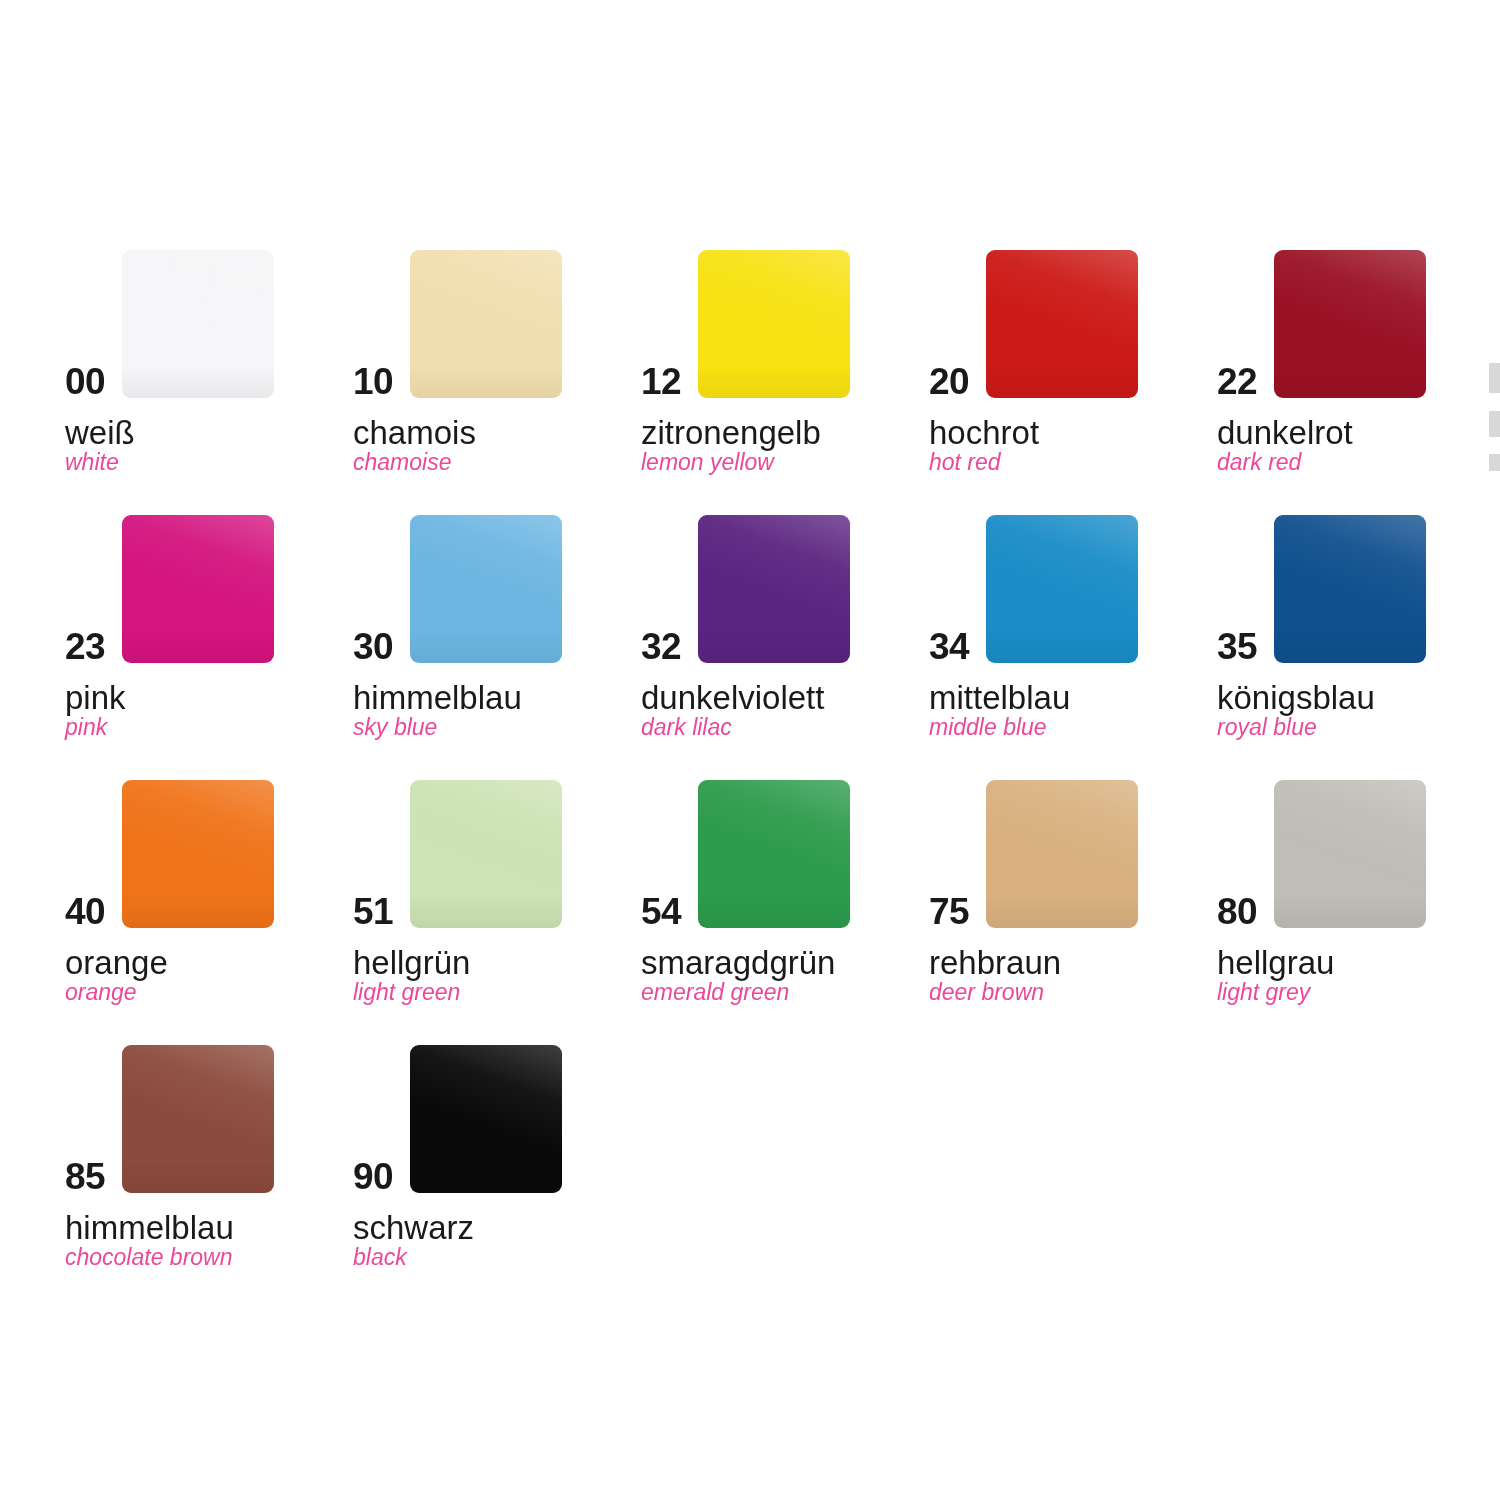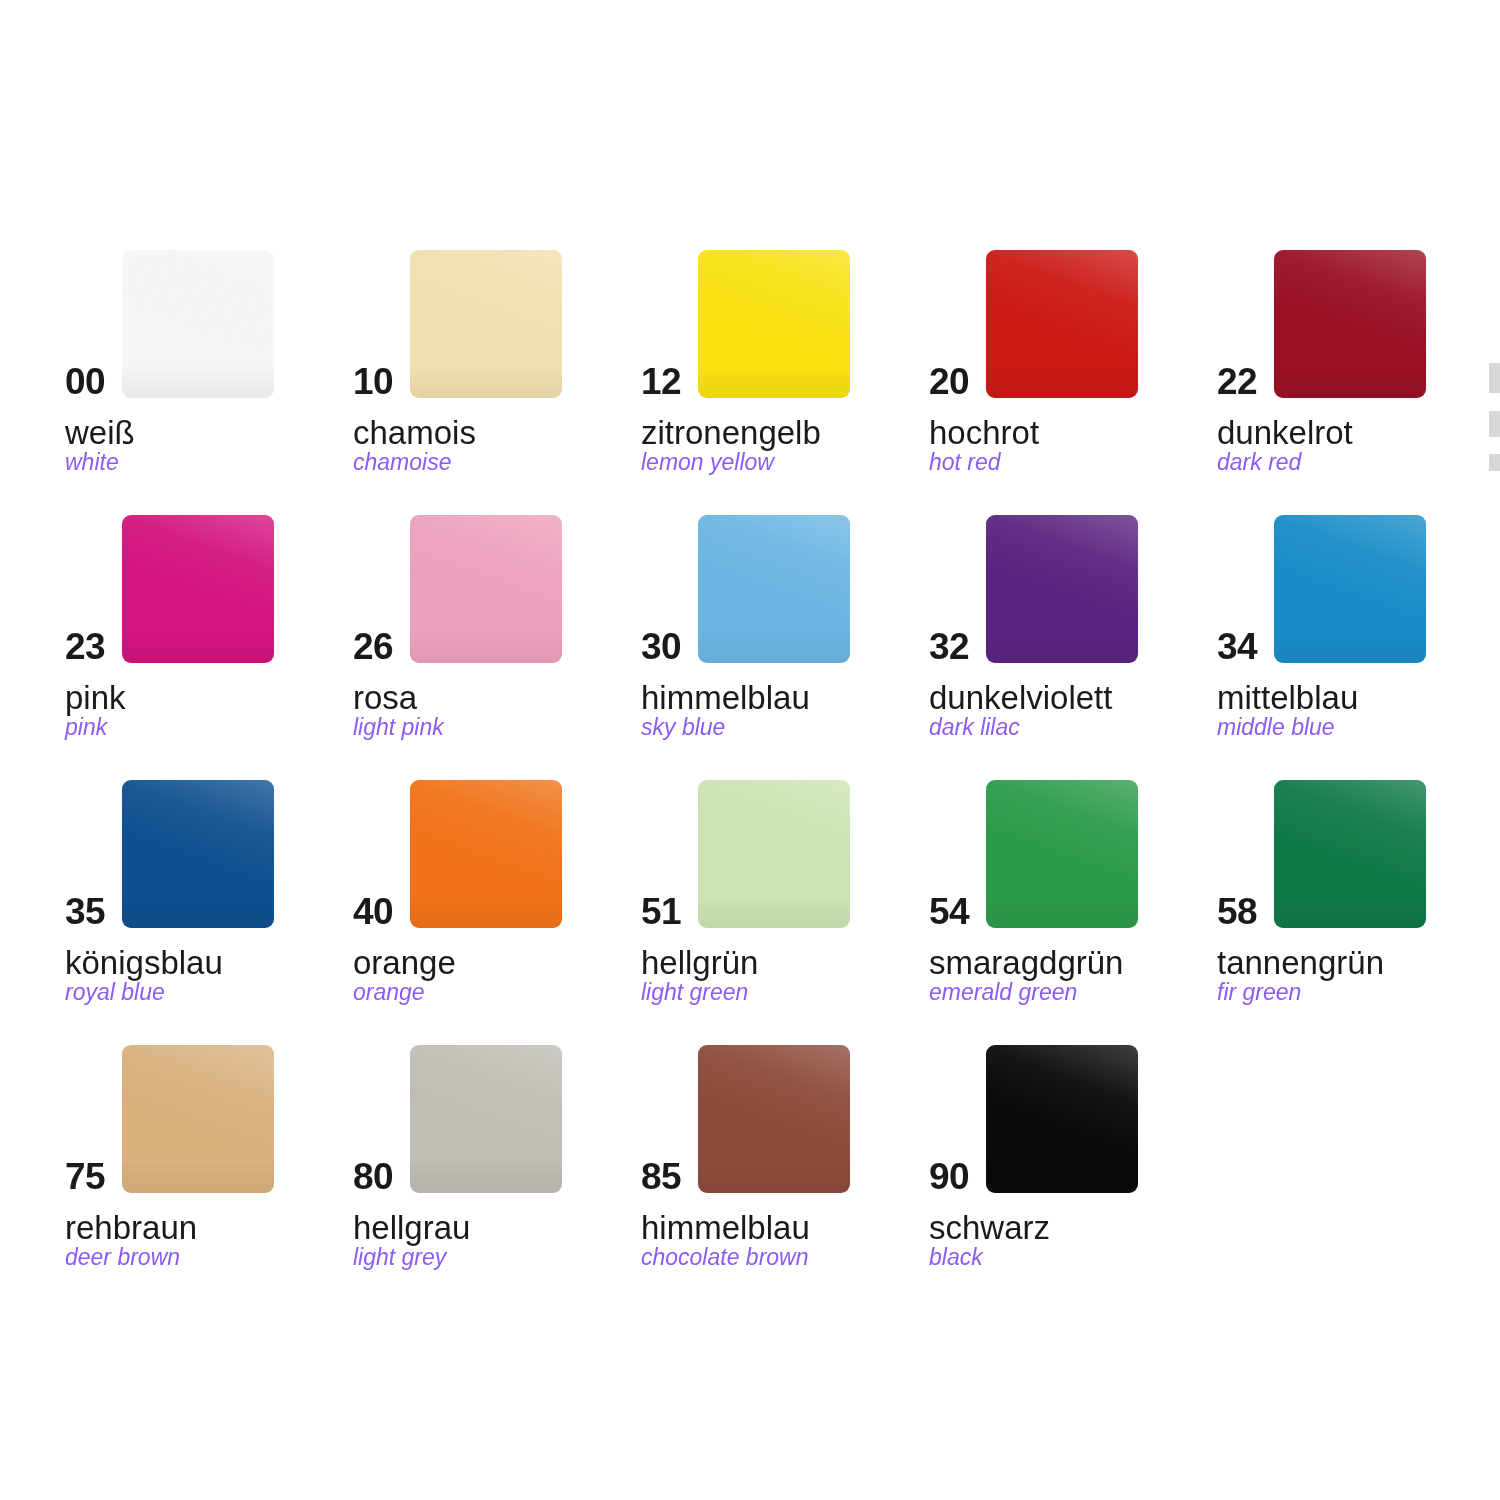--- a/index.html
+++ b/index.html
@@ -90,21 +90,21 @@
     margin-top: 8px;
   }
 
   .name-en {
     position: absolute;
     left: 0;
     top: 216px;
     font-size: 23px;
     font-style: italic;
     font-weight: 400;
-    color: #8b5cf6;
+    color: #ec4899;
     line-height: 1;
     white-space: nowrap;
   }
 
   
   .edge-col {
     position: absolute;
     left: 1489px;
     top: 235px;
     width: 11px;
@@ -169,28 +169,20 @@
       <div class="cell">
         <div class="swatch-wrap">
           <div class="swatch" style="background-color: rgb(212, 20, 127);"></div>
         </div>
         <div class="code">23</div>
         <div class="name-de">pink</div>
         <div class="name-en">pink</div>
       </div>
       <div class="cell">
         <div class="swatch-wrap">
-          <div class="swatch" style="background-color: rgb(237, 160, 189);"></div>
-        </div>
-        <div class="code">26</div>
-        <div class="name-de">rosa</div>
-        <div class="name-en">light pink</div>
-      </div>
-      <div class="cell">
-        <div class="swatch-wrap">
           <div class="swatch" style="background-color: rgb(108, 182, 227);"></div>
         </div>
         <div class="code">30</div>
         <div class="name-de">himmelblau</div>
         <div class="name-en">sky blue</div>
       </div>
       <div class="cell">
         <div class="swatch-wrap">
           <div class="swatch" style="background-color: rgb(91, 36, 128);"></div>
         </div>
@@ -230,28 +222,20 @@
         <div class="name-de">hellgrün</div>
         <div class="name-en">light green</div>
       </div>
       <div class="cell">
         <div class="swatch-wrap">
           <div class="swatch" style="background-color: rgb(44, 155, 75);"></div>
         </div>
         <div class="code">54</div>
         <div class="name-de">smaragdgrün</div>
         <div class="name-en">emerald green</div>
-      </div>
-      <div class="cell">
-        <div class="swatch-wrap">
-          <div class="swatch" style="background-color: rgb(16, 121, 74);"></div>
-        </div>
-        <div class="code">58</div>
-        <div class="name-de">tannengrün</div>
-        <div class="name-en">fir green</div>
       </div>
       <div class="cell">
         <div class="swatch-wrap">
           <div class="swatch" style="background-color: rgb(217, 177, 127);"></div>
         </div>
         <div class="code">75</div>
         <div class="name-de">rehbraun</div>
         <div class="name-en">deer brown</div>
       </div>
       <div class="cell">

